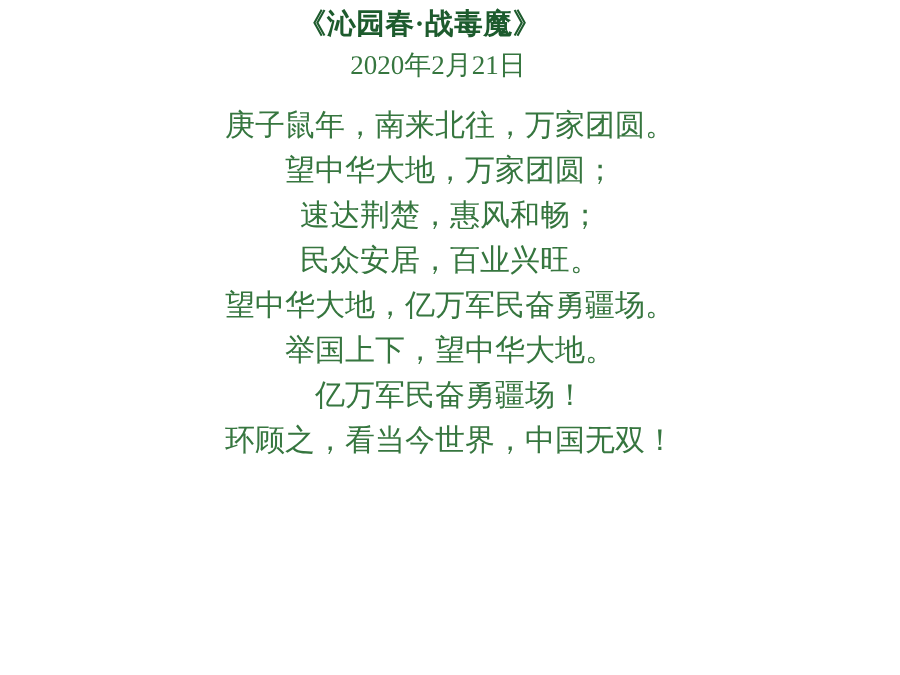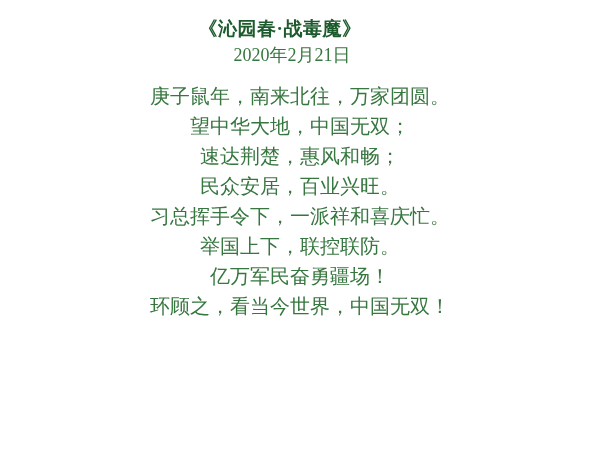--- a/index.html
+++ b/index.html
@@ -14,21 +14,21 @@
     overflow: hidden;
   }
   body {
     background: var(--bg-color);
     font-family: "Liberation Serif", "DejaVu Serif", serif;
   }
   .poem {
     width: 600px;
     height: 450px;
     text-align: center;
-    padding-top: 16px;
+    padding-top: 4px;
   }
   .poem-title {
     font-size: 19px;
     font-weight: bold;
     line-height: 26px;
     color: var(--title-color);
     letter-spacing: 0.5px;
     transform: translateX(-20px);
   }
   .poem-date {
@@ -48,21 +48,21 @@
   }
 </style>
 </head>
 <body>
 
 <div class="poem">
   <div class="poem-title">《沁园春·战毒魔》</div>
   <div class="poem-date">2020年2月21日</div>
   <div class="poem-body">
     <div class="poem-line">庚子鼠年，南来北往，万家团圆。</div>
-    <div class="poem-line">望中华大地，中国无双；</div>
+    <div class="poem-line">望中华大地，万家团圆；</div>
     <div class="poem-line">速达荆楚，惠风和畅；</div>
     <div class="poem-line">民众安居，百业兴旺。</div>
-    <div class="poem-line">习总挥手令下，一派祥和喜庆忙。</div>
-    <div class="poem-line">举国上下，联控联防。</div>
+    <div class="poem-line">望中华大地，亿万军民奋勇疆场。</div>
+    <div class="poem-line">举国上下，望中华大地。</div>
     <div class="poem-line">亿万军民奋勇疆场！</div>
     <div class="poem-line">环顾之，看当今世界，中国无双！</div>
   </div>
 </div>
 
 </body></html>

